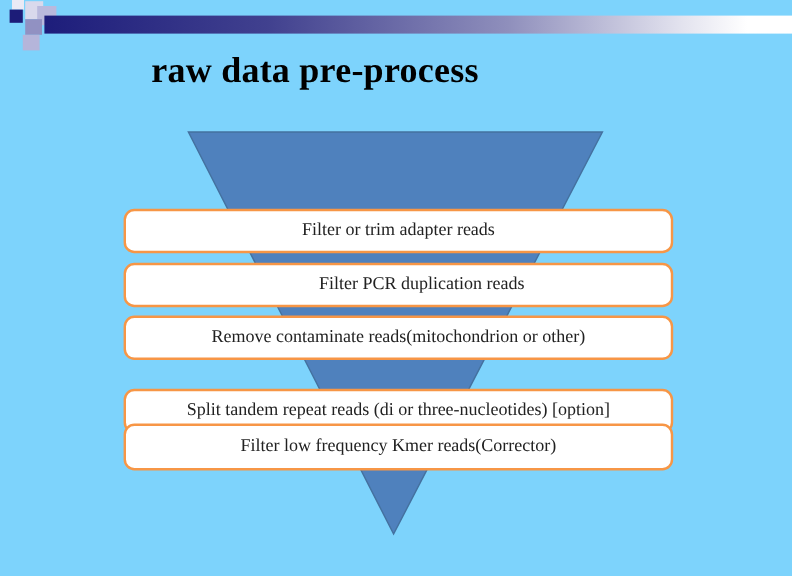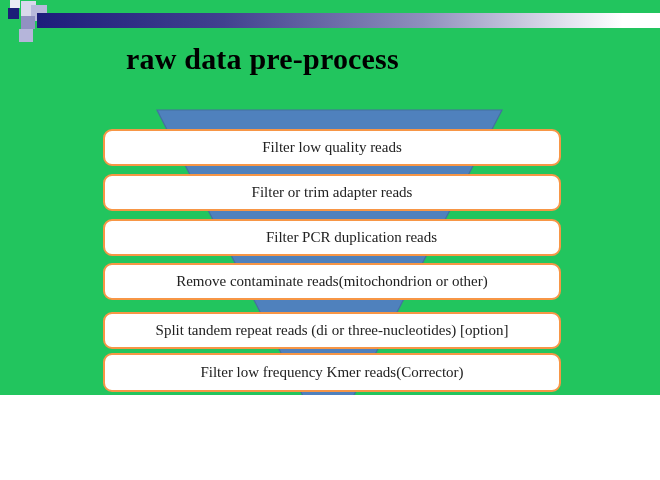--- a/index.html
+++ b/index.html
@@ -3,22 +3,22 @@
 <meta charset="utf-8">
 <style>
   html, body {
     margin: 0;
     padding: 0;
     background: #ffffff;
   }
   .slide {
     position: relative;
     width: 660px;
-    height: 395px;
-    background: #22c55e;
+    height: 480px;
+    background: #7dd3fc;
     overflow: hidden;
     font-family: "Liberation Serif", "DejaVu Serif", serif;
   }
 
   
   .hbar {
     position: absolute;
     left: 37px;
     top: 13px;
     width: 623px;
@@ -76,21 +76,21 @@
   }
   .step span {
     font-size: 15px;
     color: #212121;
     white-space: nowrap;
   }
   .step-0 { top: 129px; }
   .step-1 { top: 174px; font-family: Liberation Serif, serif; }
   .step-2 { top: 219px; padding-left: 39px; }
   .step-3 { top: 263px; text-align: center; }
-  .step-4 { top: 312px; }
+  .step-4 { top: 324px; }
   .step-5 { top: 353px; height: 39px; }
 </style>
 </head>
 <body>
 
 <div class="slide">
 
   <div class="sq sq-1"></div>
   <div class="sq sq-3"></div>
   <div class="hbar"></div>
@@ -98,23 +98,20 @@
   <div class="sq sq-2"></div>
   <div class="sq sq-4"></div>
   <div class="sq sq-5"></div>
 
   <h1 class="title">raw data pre-process</h1>
 
   <svg class="funnel-svg" viewBox="0 0 660 480" xmlns="http://www.w3.org/2000/svg" aria-hidden="true">
     <polygon points="157,110 502,110 328,445"></polygon>
   </svg>
 
-  <div class="step step-0">
-    <span>Filter low quality reads</span>
-  </div>
   <div class="step step-1">
     <span>Filter or trim adapter reads</span>
   </div>
   <div class="step step-2">
     <span>Filter PCR duplication reads</span>
   </div>
   <div class="step step-3">
     <span>Remove contaminate reads(mitochondrion or other)</span>
   </div>
   <div class="step step-4">

